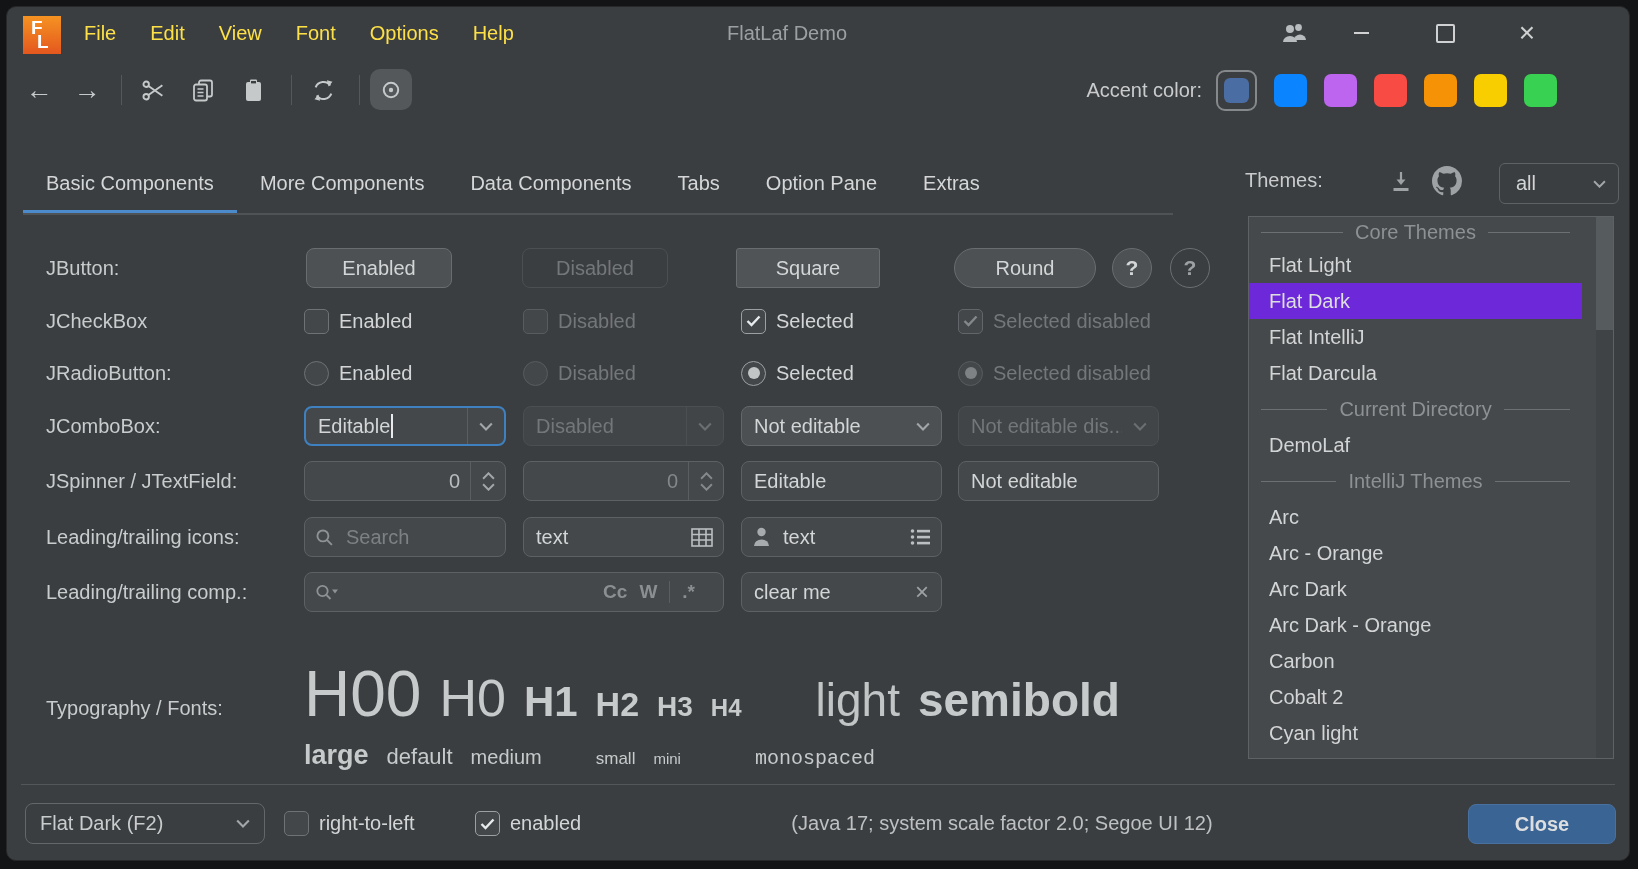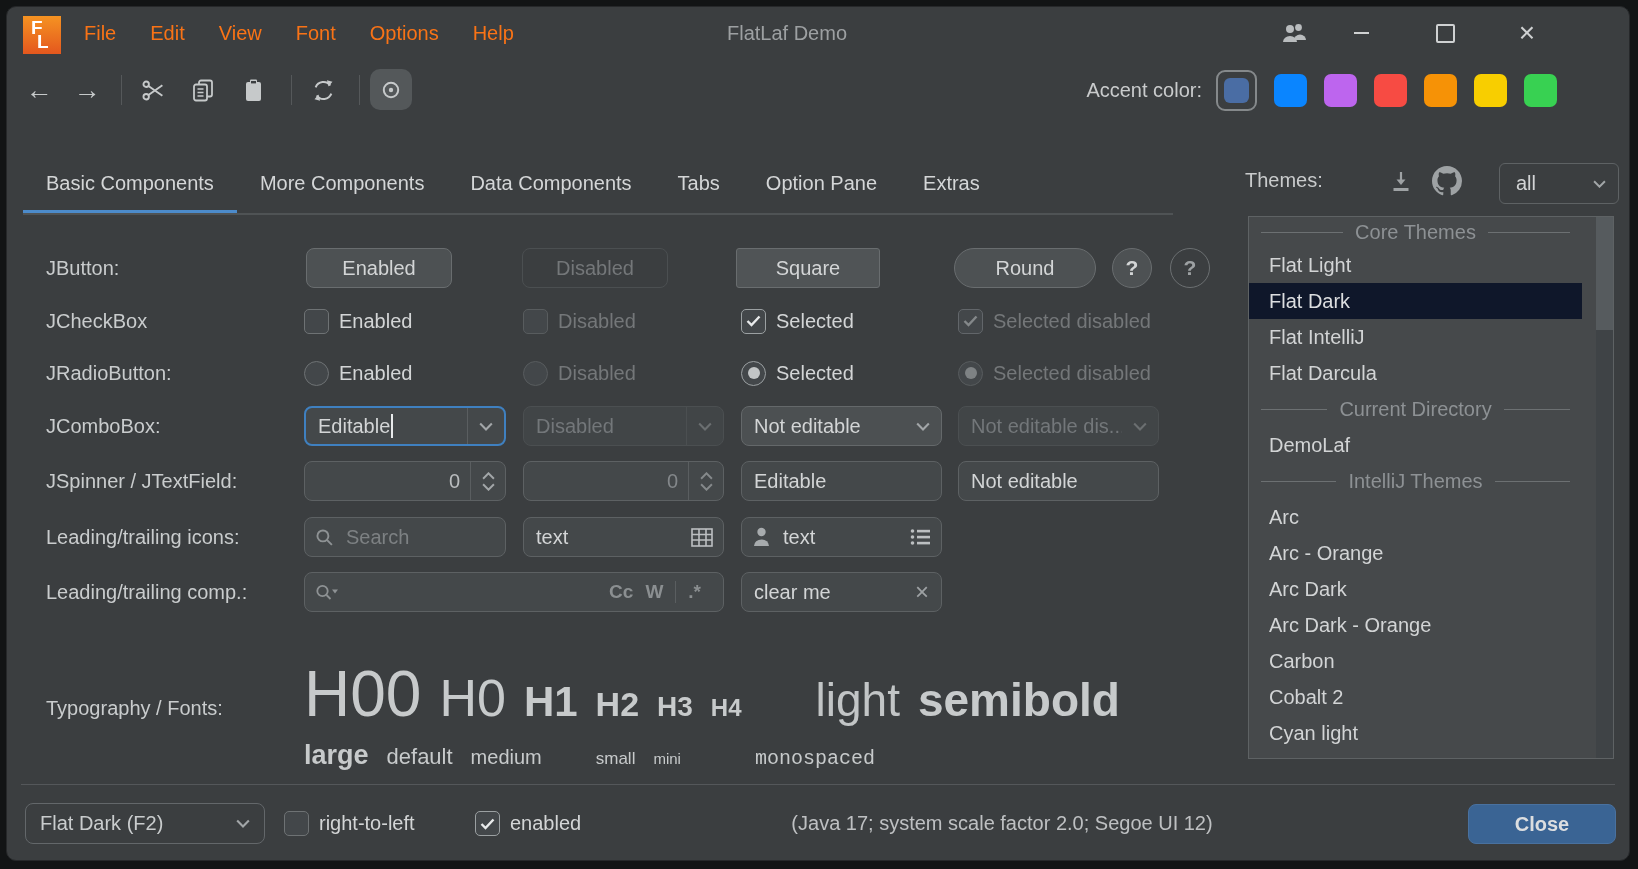--- a/index.html
+++ b/index.html
@@ -4,21 +4,21 @@
 <style>
   html,body{margin:0;padding:0;background:#121415;}
   .stage{position:relative;width:1638px;height:869px;background:#121415;font-family:"Liberation Sans",sans-serif;overflow:hidden;}
   .window{position:absolute;left:6px;top:6px;width:1624px;height:855px;background:#3b3e40;border-radius:10px;border:1px solid #26282a;box-sizing:border-box;overflow:hidden;color:#cdd0d1;}
   
   .titlebar{position:relative;height:52px;}
   .logo{position:absolute;left:16px;top:9px;width:38px;height:38px;background:linear-gradient(180deg,#f59322,#e4571e);color:#fff;font-weight:bold;}
   .logo .f{position:absolute;left:8px;top:1px;font-size:19px;}
   .logo .l{position:absolute;left:14px;top:15px;font-size:19px;}
   .menubar{position:absolute;left:60px;top:0;height:52px;display:flex;align-items:center;}
-  .menu-item{padding:0 17px;font-size:20px;color:#f97316;cursor:default;}
+  .menu-item{padding:0 17px;font-size:20px;color:#fde047;cursor:default;}
   .win-title{position:absolute;left:610px;width:340px;top:0;line-height:52px;text-align:center;font-size:20px;color:#9da0a2;}
   .tb-btn{position:absolute;top:0;height:52px;display:flex;align-items:center;justify-content:center;color:#cfd1d2;}
   .tb-people{left:1268px;width:40px;}
   .tb-min{left:1336px;width:36px;}
   .tb-max{left:1420px;width:36px;}
   .tb-close{left:1502px;width:36px;font-size:28px;font-weight:300;}
   .minbar{width:15px;height:2px;background:#cfd1d2;}
   .maxbox{width:15px;height:15px;border:2px solid #cfd1d2;border-radius:2px;}
   
   .toolbar{position:relative;height:62px;}
@@ -46,21 +46,21 @@
   .filter-combo .chev{margin-right:12px;color:#a2a6a8;display:flex;}
   
   .themelist{position:absolute;left:1241px;top:209px;width:366px;height:543px;background:#46494b;border:1px solid #5e6264;box-sizing:border-box;overflow:hidden;}
   .tl-scroll{position:absolute;right:0;top:0;bottom:0;width:17px;background:#3f4346;}
   .tl-thumb{position:absolute;right:0;top:0;width:17px;height:113px;background:#565b5e;}
   .tl-body{position:absolute;left:0;top:0;right:31px;}
   .tl-sep{height:36px;display:flex;align-items:center;color:#8d9194;font-size:20px;}
   .tl-sep.first{height:30px;}
   .tl-sep i{flex:1;height:1px;background:#6c7072;margin:0 12px;}
   .tl-item{height:36px;line-height:36px;padding-left:20px;font-size:20px;color:#d2d4d5;}
-  .tl-item.selected{background:#0f172a;color:#dcdee0;}
+  .tl-item.selected{background:#6d28d9;color:#dcdee0;}
   
   .row{position:absolute;left:0;right:470px;height:40px;}
   .rowlabel{position:absolute;left:39px;font-size:20px;color:#c9cccd;line-height:40px;white-space:nowrap;}
   .cell{position:absolute;top:0;height:40px;display:flex;align-items:center;gap:10px;}
   .c1{left:297px;width:202px;}.c2{left:516px;width:201px;}.c3{left:734px;width:201px;}.c4{left:951px;width:201px;}
   .btn{position:absolute;top:0;height:40px;box-sizing:border-box;border-radius:8px;display:flex;align-items:center;justify-content:center;font-size:20px;background:#4d5153;border:1px solid #696d6f;color:#d3d5d6;}
   .btn.disabled{background:transparent;border-color:#4b4f51;color:#747779;}
   .btn.square{border-radius:3px;background:#505456;}
   .btn.round{border-radius:20px;}
   .help-btn{width:40px;border-radius:50%;font-weight:bold;font-size:21px;}
@@ -85,21 +85,21 @@
   .dim .combo-split{background:#4b4f51;}
   .focused{border:2px solid #3f80c0;}
   .combo-ne{background:#4c5052;border-color:#64686a;}
   .caret{width:2px;height:24px;background:#e8eaeb;margin-left:1px;}
   .spin-val{flex:1;text-align:right;padding-right:10px;color:#b9bcbe;}
   .spin-val.dim{color:#83878a;}
   .spin-btns{width:34px;display:flex;flex-direction:column;align-items:center;justify-content:center;gap:3px;color:#a2a6a8;flex:none;}
   .lead-icon{margin-left:10px;display:flex;color:#8e9294;flex:none;}
   .trail-icon{margin-right:10px;display:flex;color:#bcbfc1;flex:none;}
   .placeholder{color:#7d8183;}
-  .srch-ops{display:flex;align-items:center;gap:12px;margin-right:22px;color:#8b8f91;font-weight:bold;font-size:19px;}
+  .srch-ops{display:flex;align-items:center;gap:12px;margin-right:28px;color:#8b8f91;font-weight:bold;font-size:19px;}
   .srch-ops .vd{width:1px;height:22px;background:#5a5e60;}
   .clear-x{margin-right:12px;color:#9da1a3;font-size:24px;line-height:1;}
   
   .typo{position:absolute;left:297px;top:650px;display:flex;align-items:baseline;gap:18px;color:#c7cacb;white-space:nowrap;}
   .h00{font-size:64px;}.h0{font-size:52px;}.h1{font-size:42px;font-weight:bold;}.h2{font-size:34px;font-weight:bold;}.h3{font-size:28px;font-weight:bold;}.h4{font-size:24px;font-weight:bold;}
   .wlight{font-size:46px;font-weight:300;margin-left:56px;color:#c2c5c6;}
   .wsemibold{font-size:46px;font-weight:bold;}
   .sizes{position:absolute;left:297px;top:733px;display:flex;align-items:baseline;gap:18px;color:#c7cacb;}
   .sz-large{font-size:27px;font-weight:bold;}.sz-default{font-size:22px;}.sz-medium{font-size:20px;}.sz-small{font-size:17px;margin-left:36px;}.sz-mini{font-size:15px;}
   .sz-mono{font-size:20px;font-family:"Liberation Mono",monospace;margin-left:56px;}

